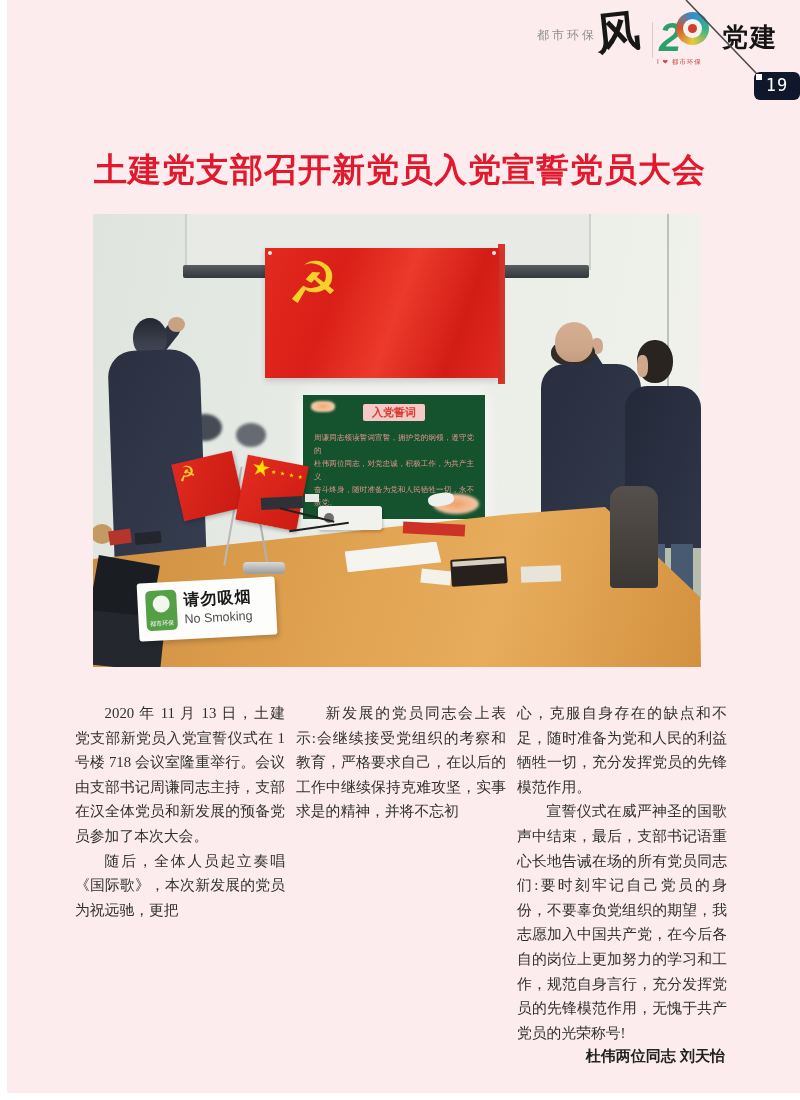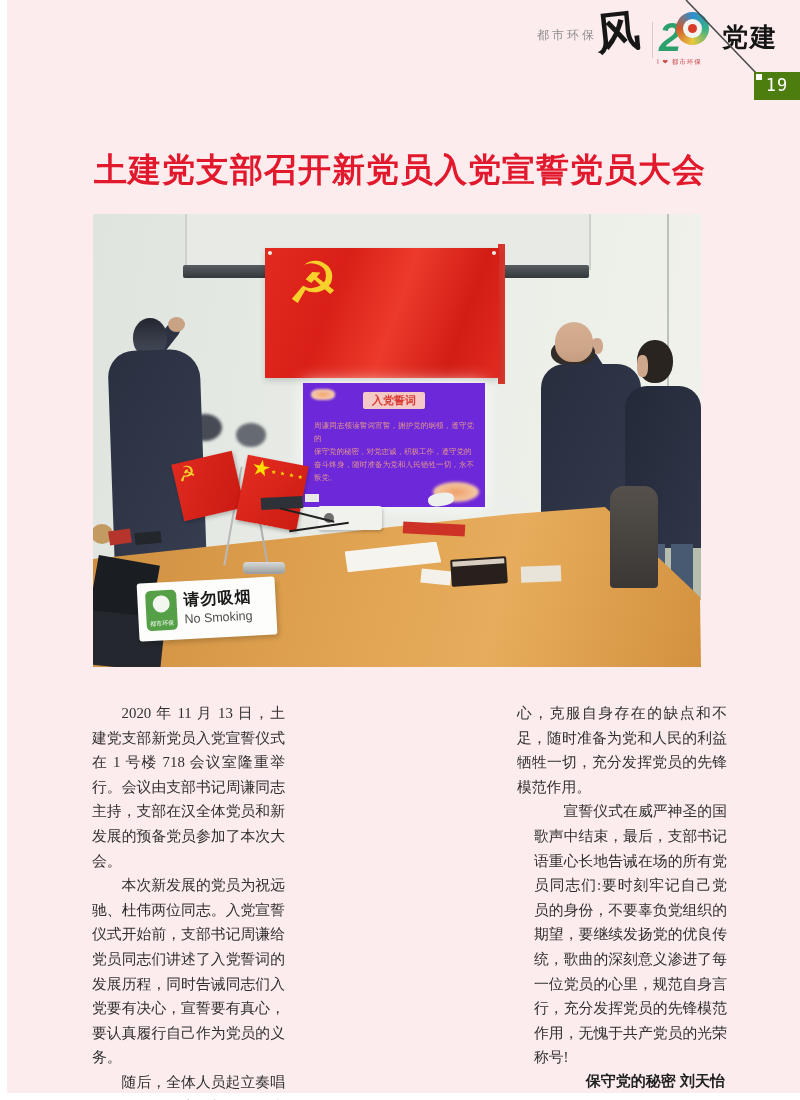--- a/index.html
+++ b/index.html
@@ -14,39 +14,39 @@
           font-family:"DejaVu Serif",serif;transform:rotate(-6deg);line-height:1;}
   .hdr-div{left:652px;top:22px;width:1px;height:36px;background:#dcc9cb;}
   .logo2{font-style:italic;font-weight:bold;font-size:40px;color:#2ba06b;line-height:1;}
   .logo0{display:inline-block;width:33px;height:33px;border-radius:50%;margin-left:-5px;vertical-align:6px;
          background:conic-gradient(#2e8fd0,#35b08a,#e8c93e,#d0592e,#2e8fd0);position:relative;}
   .logo0 i{position:absolute;left:7px;top:7px;width:19px;height:19px;border-radius:50%;background:#f3f4ef;}
   .logo0 b{position:absolute;left:12px;top:12px;width:9px;height:9px;border-radius:50%;background:#d93b2b;}
   .tagline{left:657px;top:58px;font-size:6.5px;color:#c94646;letter-spacing:1px;}
   .section{left:722px;top:20px;font-size:26px;font-weight:bold;color:#141414;letter-spacing:2px;
            font-family:"Liberation Sans",sans-serif;}
-  .badge{left:754px;top:72px;width:46px;height:28px;background:#4d7c0f;}
+  .badge{left:754px;top:72px;width:46px;height:28px;background:#0f172a;border-radius:6px;}
   .badge .sq{position:absolute;left:2px;top:2px;width:6px;height:6px;background:#ffffff;}
   .badge .num{position:absolute;left:0;top:3px;width:46px;text-align:center;color:#ffffff;
               font-size:17px;font-family:"DejaVu Sans Mono",monospace;letter-spacing:1px;}
 
   
   .title{left:0;top:148px;width:800px;text-align:center;font-size:33px;font-weight:bold;color:#e2182c;
          font-family:Liberation Mono, monospace;letter-spacing:1px;}
 
   
   .photo{left:93px;top:214px;width:608px;height:453px;overflow:hidden;background:#e7eae4;}
   .p-abs{position:absolute;}
 
   
   .article{left:75px;top:701px;width:652px;display:flex;gap:11px;}
   .col{width:210px;}
   .col p{margin:0;font-size:14.8px;line-height:24.6px;color:#303030;text-align:justify;
          font-family:"Liberation Serif","DejaVu Serif",serif;}
-  .col p.ind{text-indent:2em;margin-left:17px;}
+  .col p.ind{text-indent:2em;}
   .sig{font-weight:bold;text-align:right;padding-right:2px;color:#222222;
        font-family:"Liberation Sans",sans-serif;font-size:15px;margin-top:2px;}
 </style>
 </head>
 <body>
 
 <div class="page-bg"></div>
 
 <div class="abs brand">都市环保</div>
 <div class="abs callig">风</div>
@@ -79,26 +79,26 @@
   <div class="p-abs" style="left:405px;top:30px;width:7px;height:140px;background:#d8352b;"></div>
 
   <div class="p-abs" style="left:172px;top:34px;width:234px;height:130px;
        background:linear-gradient(110deg,#e32a20 0%,#d91f17 30%,#ec3a2c 55%,#d21d15 80%,#e12a20 100%);
        box-shadow:0 3px 6px rgba(0,0,0,.15);">
     <span class="p-abs" style="left:3px;top:3px;width:4px;height:4px;border-radius:50%;background:#f3efe8;"></span>
     <span class="p-abs" style="right:3px;top:3px;width:4px;height:4px;border-radius:50%;background:#f3efe8;"></span>
     <span class="p-abs" style="left:22px;top:6px;font-size:58px;color:#f8d02c;line-height:1;">☭</span>
   </div>
 
-  <div class="p-abs" style="left:210px;top:169px;width:182px;height:124px;background:#6d28d9;box-shadow:0 0 16px rgba(255,255,255,.9);">
+  <div class="p-abs" style="left:210px;top:181px;width:182px;height:124px;background:#14532d;box-shadow:0 0 16px rgba(255,255,255,.9);">
     <div class="p-abs" style="left:8px;top:6px;width:24px;height:11px;background:radial-gradient(#f2a56e,#f8e0cf);border-radius:40%;filter:blur(1px);"></div>
     <div class="p-abs" style="left:50%;top:9px;transform:translateX(-50%);background:#f5c9c5;color:#d93a31;font-weight:bold;font-size:11px;padding:1px 9px;border-radius:2px;white-space:nowrap;">入党誓词</div>
     <div class="p-abs" style="left:11px;top:36px;width:160px;font-size:7.5px;line-height:13px;color:#e2958f;filter:blur(.4px);text-align:justify;">
       <div>周谦同志领读誓词宣誓，拥护党的纲领，遵守党的</div>
-      <div>保守党的秘密，对党忠诚，积极工作，遵守党的</div>
+      <div>杜伟两位同志，对党忠诚，积极工作，为共产主义</div>
       <div>奋斗终身，随时准备为党和人民牺牲一切，永不叛党。</div>
     </div>
     <div class="p-abs" style="right:6px;bottom:5px;width:46px;height:20px;background:radial-gradient(#ef9f66,#f7dcc5);border-radius:50%;filter:blur(1.5px);"></div>
   </div>
 
   <div class="p-abs" style="left:95px;top:200px;width:34px;height:27px;border-radius:50%;background:#474b55;filter:blur(1.5px);"></div>
   <div class="p-abs" style="left:143px;top:209px;width:30px;height:24px;border-radius:50%;background:#50545e;filter:blur(1.5px);opacity:.85;"></div>
 
   <div class="p-abs" style="left:62px;top:106px;width:14px;height:48px;background:#2c3242;transform:rotate(38deg);border-radius:6px;"></div>
   <div class="p-abs" style="left:75px;top:103px;width:17px;height:15px;border-radius:50%;background:#c9a183;"></div>
@@ -163,23 +163,23 @@
     <i class="p-abs" style="left:2px;top:2px;width:52px;height:5px;background:#d8cfc0;"></i>
   </div>
   <div class="p-abs" style="left:428px;top:352px;width:40px;height:16px;background:#e8e4da;transform:rotate(-2deg);"></div>
 
   <div class="p-abs" style="left:517px;top:272px;width:48px;height:102px;border-radius:14px 14px 4px 4px;background:linear-gradient(180deg,#55504b,#3b3734);"></div>
 </div>
 
 <div class="abs article">
   <div class="col">
     <p class="ind">2020 年 11 月 13 日，土建党支部新党员入党宣誓仪式在 1 号楼 718 会议室隆重举行。会议由支部书记周谦同志主持，支部在汉全体党员和新发展的预备党员参加了本次大会。</p>
-    <p class="ind">本次新发展的党员为祝远驰、杜伟两位同志。入党宣誓仪式开始前，支部书记周谦给党员同志们讲述了入党誓词的发展历程，同时告诫同志们入党要有决心，宣誓要有真心，要认真履行自己作为党员的义务。</p>
     <p class="ind">随后，全体人员起立奏唱《国际歌》，本次新发展的党员为祝远驰，更把</p>
   </div>
   <div class="col">
+    <p class="ind">新发展的党员同志会上表示:会继续接受党组织的考察和教育，严格要求自己，在以后的工作中继续保持克难攻坚，实事求是的精神，并将不忘初</p>
   </div>
   <div class="col">
     <p>心，克服自身存在的缺点和不足，随时准备为党和人民的利益牺牲一切，充分发挥党员的先锋模范作用。</p>
-    <p class="ind">宣誓仪式在威严神圣的国歌声中结束，最后，支部书记语重心长地告诫在场的所有党员同志们:要时刻牢记自己党员的身份，不要辜负党组织的期望，要继续发扬党的优良传统，歌曲的深刻意义渗进了每一位党员的心里，规范自身言行，充分发挥党员的先锋模范作用，无愧于共产党员的光荣称号!</p>
-    <div class="sig">保守党的秘密 刘天怡</div>
+    <p class="ind">宣誓仪式在威严神圣的国歌声中结束，最后，支部书记语重心长地告诫在场的所有党员同志们:要时刻牢记自己党员的身份，不要辜负党组织的期望，我志愿加入中国共产党，在今后各自的岗位上更加努力的学习和工作，规范自身言行，充分发挥党员的先锋模范作用，无愧于共产党员的光荣称号!</p>
+    <div class="sig">杜伟两位同志 刘天怡</div>
   </div>
 </div>
 
 </body></html>

